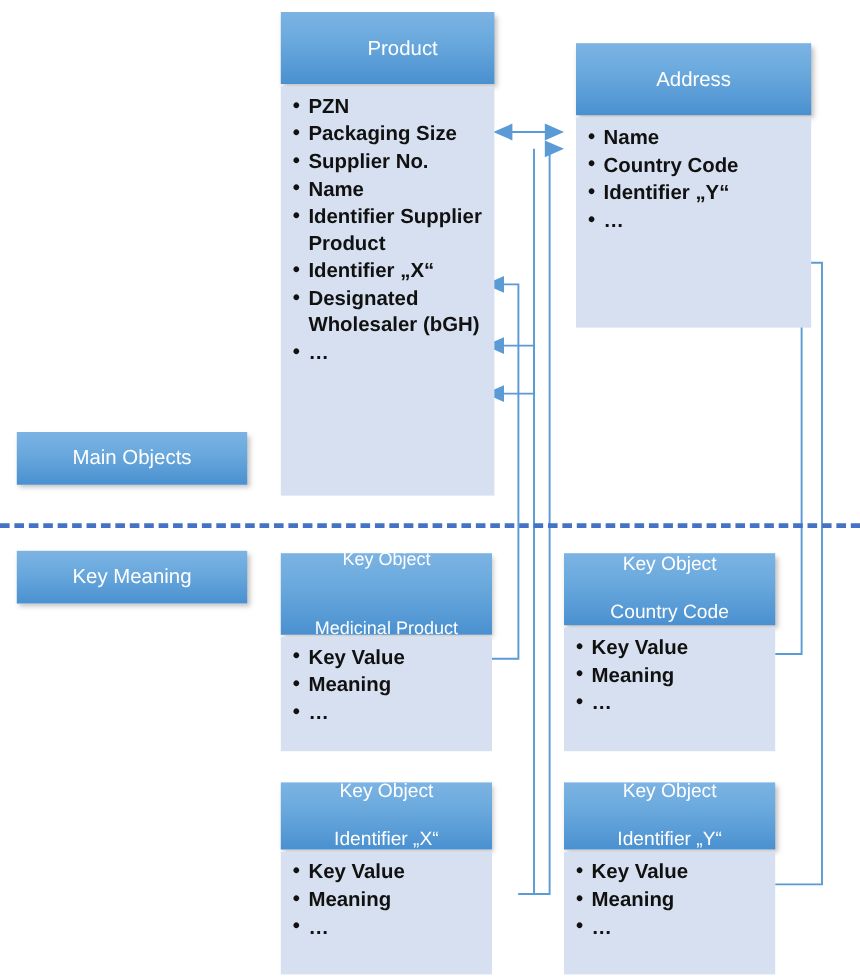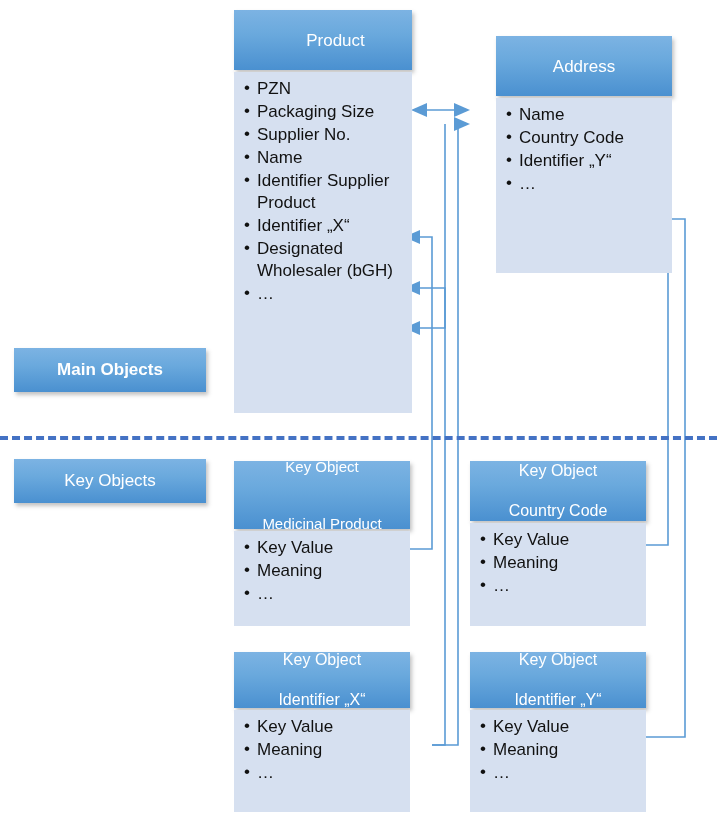--- a/index.html
+++ b/index.html
@@ -43,20 +43,21 @@
   .entity-body {
     position: absolute;
     left: 0;
     width: 100%;
     box-sizing: border-box;
     background: #d6e0f0;
     color: #111111;
     font-size: 17px;
     line-height: 22px;
     padding: 6px 6px 6px 10px;
+    font-weight: bold;
   }
   .entity-body ul {
     list-style: none;
     margin: 0;
     padding: 0;
   }
   .entity-body li {
     position: relative;
     padding-left: 13px;
     margin: 0 0 1px 0;
@@ -143,47 +144,47 @@
     </g>
 
     <g>
       <path d="M 646,737 L 685,737 L 685,219 L 658,219"></path>
       <polygon points="644,219 660,212 660,226"></polygon>
     </g>
   </svg>
 
   <div class="divider" style="left:0px; top:436px; width:717px;"></div>
 
-  <div class="pill" style="left:14px; top:348px; width:192px; height:44px;font-weight:bold;">
+  <div class="pill" style="left:14px; top:360px; width:192px; height:44px;">
     <span>Main Objects</span>
   </div>
 
   <div class="pill" style="left:14px; top:459px; width:192px; height:44px;">
-    <span>Key Objects</span>
+    <span>Key Meaning</span>
   </div>
 
   <div class="entity" style="left:234px; top:10px; width:178px; height:403px;">
     <div class="entity-header" style="height:60px;padding-left:29px;">
       <span>Product</span>
     </div>
     <div class="entity-body" style="top:62px; height:341px;">
       <ul>
         <li>PZN</li>
         <li>Packaging Size</li>
         <li>Supplier No.</li>
         <li>Name</li>
         <li>Identifier Supplier Product</li>
         <li>Identifier „X“</li>
         <li>Designated Wholesaler (bGH)</li>
         <li>…</li>
       </ul>
     </div>
   </div>
 
-  <div class="entity" style="left:496px; top:36px; width:176px; height:237px;">
+  <div class="entity" style="left:480px; top:36px; width:196px; height:237px;">
     <div class="entity-header" style="height:60px;">
       <span>Address</span>
     </div>
     <div class="entity-body" style="top:62px; height:175px;">
       <ul>
         <li>Name</li>
         <li>Country Code</li>
         <li>Identifier „Y“</li>
         <li>…</li>
       </ul>

